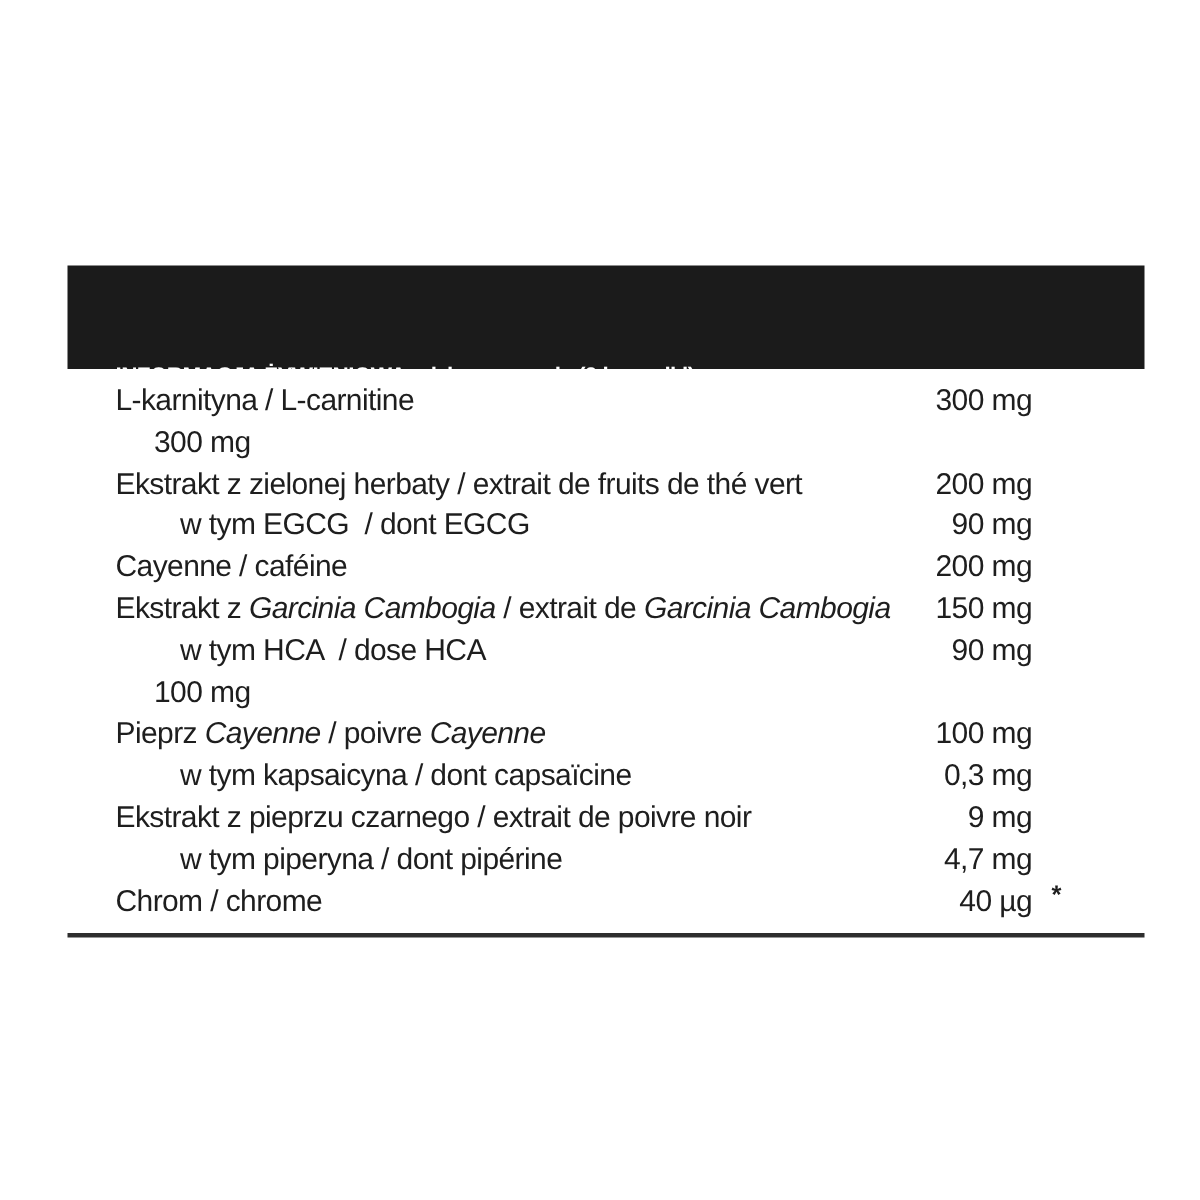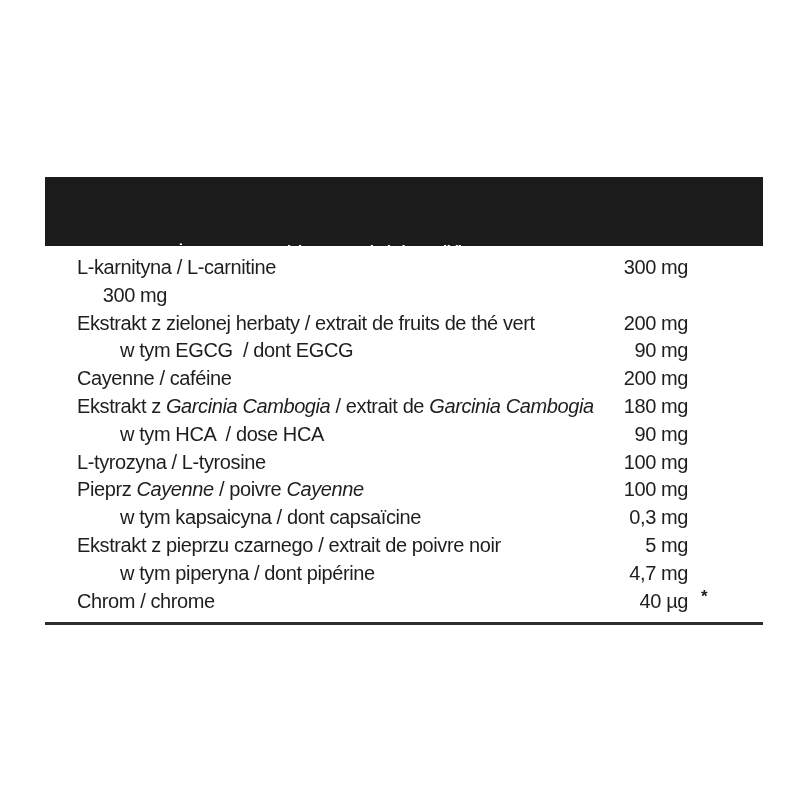--- a/index.html
+++ b/index.html
@@ -106,51 +106,50 @@
   </div>
 
   <div class="row">
     <span class="row-label"><span>Cayenne / caféine</span></span>
     <span class="row-value">200 mg</span>
     <span class="row-note"></span>
   </div>
 
   <div class="row">
     <span class="row-label"><span>Ekstrakt z </span><i>Garcinia Cambogia</i><span> / extrait de </span><i>Garcinia Cambogia</i></span>
-    <span class="row-value">180 mg</span>
+    <span class="row-value">150 mg</span>
     <span class="row-note"></span>
   </div>
 
   <div class="row indent">
     <span class="row-label"><span>w tym HCA  / dose HCA</span></span>
     <span class="row-value">90 mg</span>
     <span class="row-note"></span>
   </div>
 
   <div class="row">
-    <span class="row-label"><span>L-tyrozyna / L-tyrosine</span></span>
     <span class="row-value">100 mg</span>
     <span class="row-note"></span>
   </div>
 
   <div class="row">
     <span class="row-label"><span>Pieprz </span><i>Cayenne</i><span> / poivre </span><i>Cayenne</i></span>
     <span class="row-value">100 mg</span>
     <span class="row-note"></span>
   </div>
 
   <div class="row indent">
     <span class="row-label"><span>w tym kapsaicyna / dont capsaïcine</span></span>
     <span class="row-value">0,3 mg</span>
     <span class="row-note"></span>
   </div>
 
   <div class="row">
     <span class="row-label"><span>Ekstrakt z pieprzu czarnego / extrait de poivre noir</span></span>
-    <span class="row-value">5 mg</span>
+    <span class="row-value">9 mg</span>
     <span class="row-note"></span>
   </div>
 
   <div class="row indent">
     <span class="row-label"><span>w tym piperyna / dont pipérine</span></span>
     <span class="row-value">4,7 mg</span>
     <span class="row-note"></span>
   </div>
 
   <div class="row">

